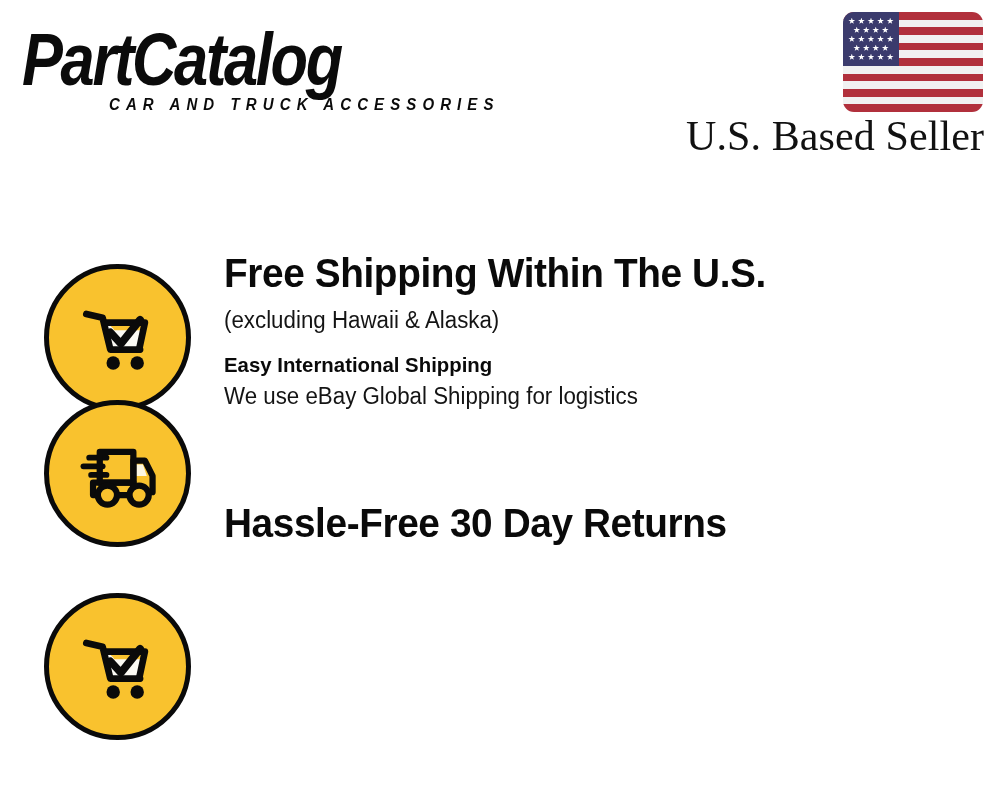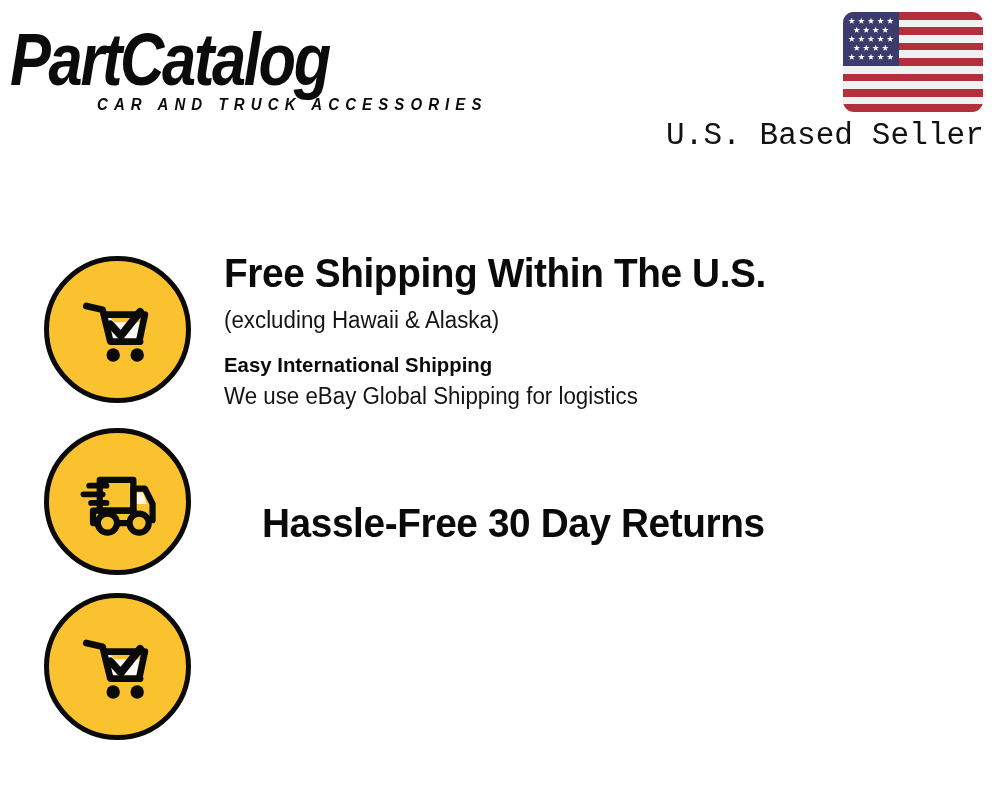--- a/index.html
+++ b/index.html
@@ -16,21 +16,21 @@
     position: relative;
     width: 1000px;
     height: 800px;
     background: #ffffff;
     overflow: hidden;
   }
 
   
   .logo-block {
     position: absolute;
-    left: 10px;
+    left: 22px;
     top: 22px;
     width: 470px;
     height: 90px;
   }
   .logo-wordmark {
     display: block;
     font-family: "Liberation Sans", sans-serif;
     font-weight: 700;
     font-style: italic;
     font-size: 66px;
@@ -114,45 +114,45 @@
     width: 7px;
     height: 7px;
     background: #ffffff;
     clip-path: polygon(50% 0%, 61% 35%, 98% 35%, 68% 57%, 79% 91%,
                        50% 70%, 21% 91%, 32% 57%, 2% 35%, 39% 35%);
   }
   .seller-label {
     position: absolute;
     right: 16px;
     top: 118px;
-    font-family: Liberation Mono, monospace;
+    font-family: Liberation Serif, serif;
     font-weight: 400;
-    font-size: 31px;
+    font-size: 42px;
     line-height: 36px;
     color: #111111;
     letter-spacing: 0.1px;
     white-space: nowrap;
   }
 
   
   .features {
     position: absolute;
     left: 0;
     top: 0;
     width: 1000px;
   }
   .feature-row {
     position: absolute;
     left: 44px;
     width: 920px;
     display: flex;
-    align-items: center;
+    align-items: flex-end;
   }
   .feature-row[data-row="0"] { top: 248px; }
-  .feature-row[data-row="1"] { top: 428px; gap: 38px; }
+  .feature-row[data-row="1"] { top: 400px; }
   .feature-row[data-row="2"] { top: 593px; }
 
   .icon-circle {
     position: relative;
     flex: 0 0 auto;
     width: 147px;
     height: 147px;
     border-radius: 50%;
     background: #f9c22e;
     border: 5px solid #0a0a0a;

